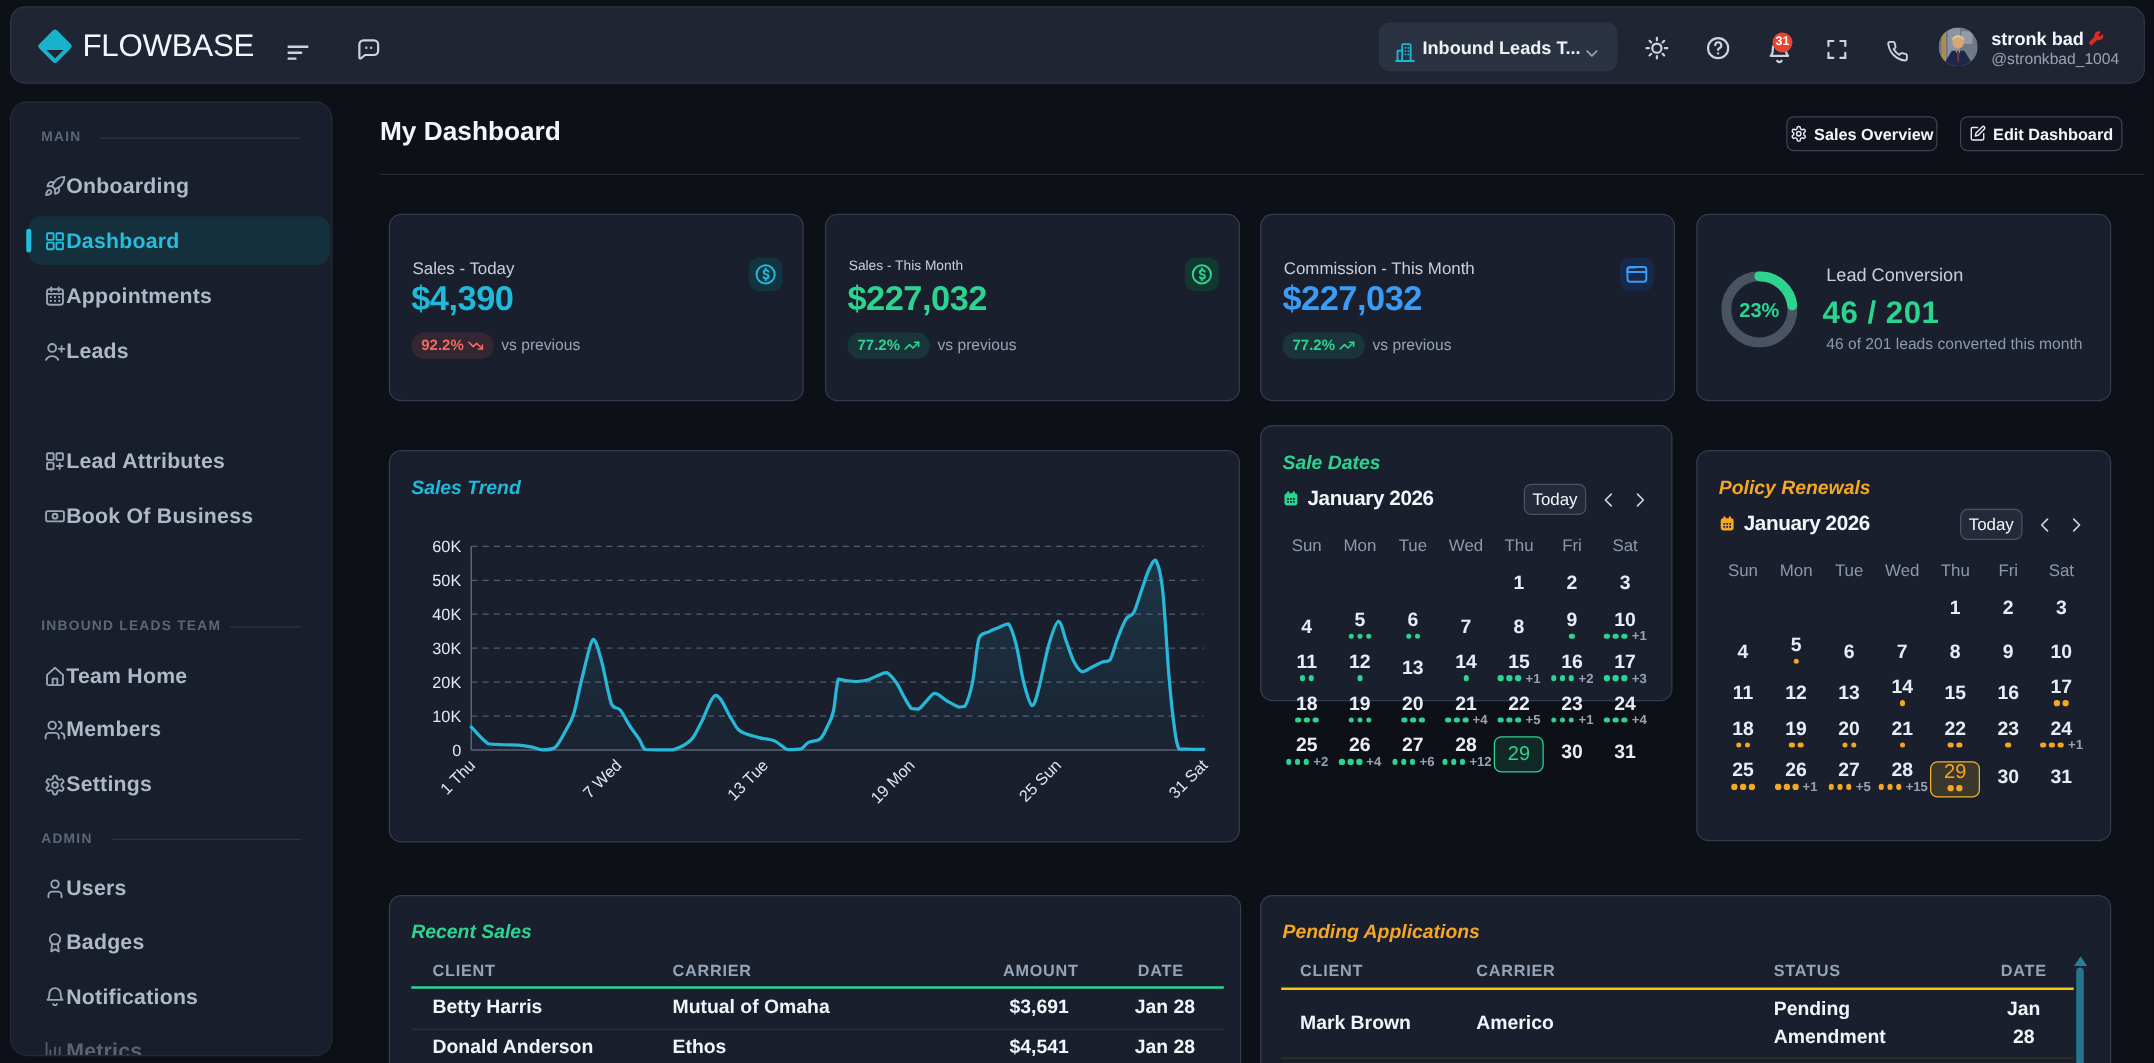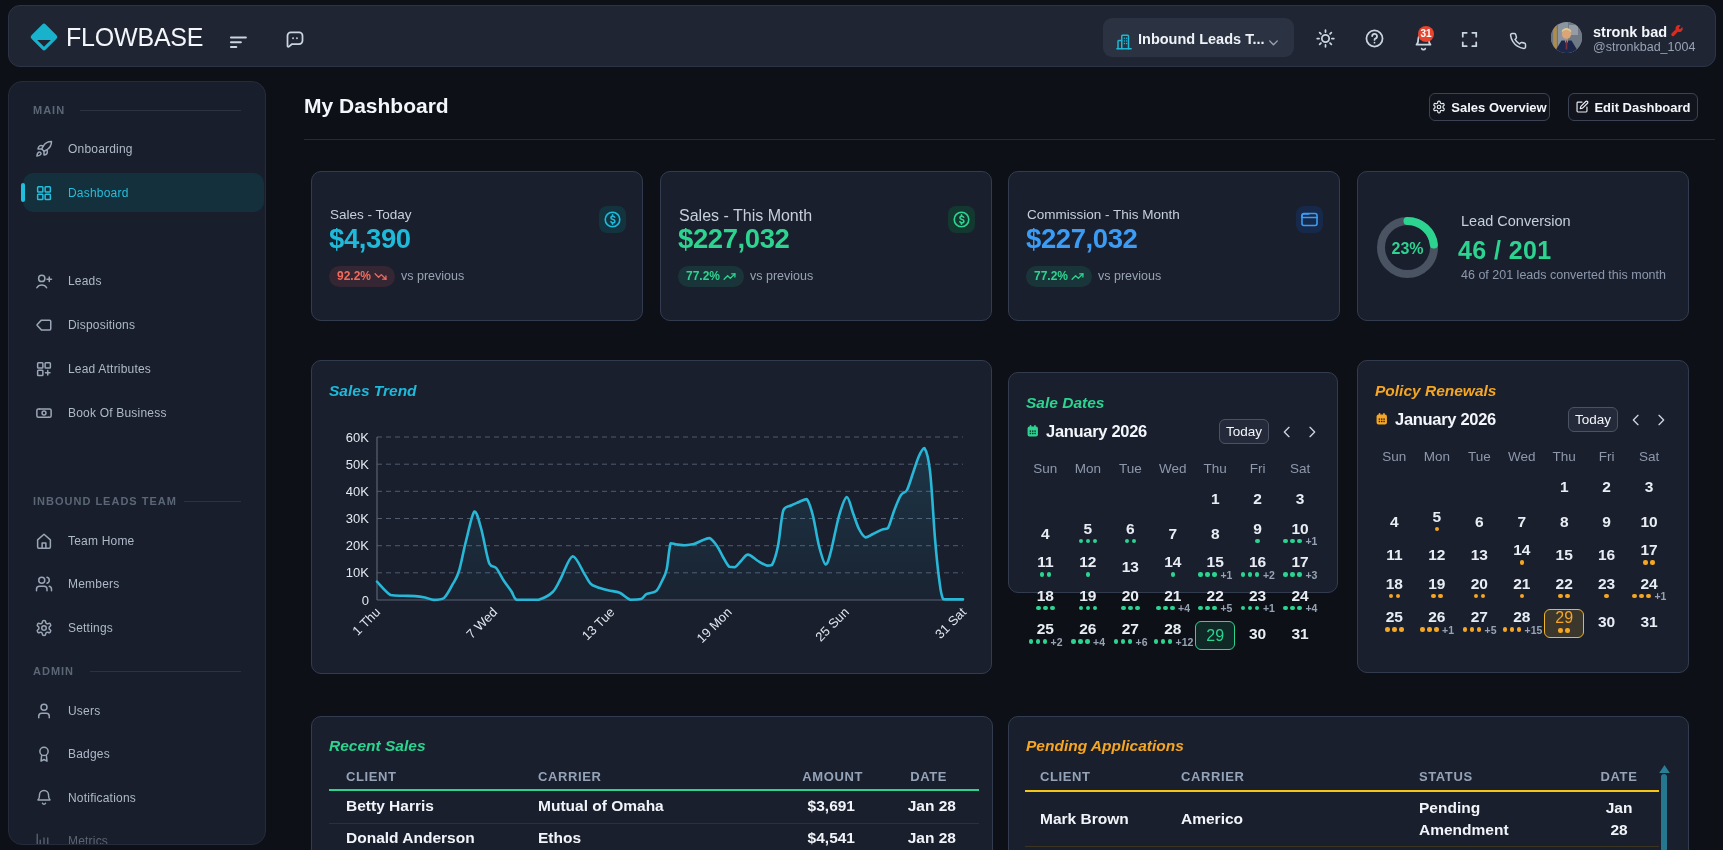--- a/index.html
+++ b/index.html
@@ -5,21 +5,21 @@
 * { margin:0; padding:0; box-sizing:border-box; }
 html,body { width:1723px; height:850px; overflow:hidden; background:#0d1017; font-family:"Liberation Sans", sans-serif; }
 .abs { position:absolute; }
 .nav { position:absolute; left:8px; top:5px; width:1708px; height:62px; background:#1f2533; border-radius:12px; border:1px solid #2d3445; box-sizing:border-box; }
 .side { position:absolute; left:8px; top:81px; width:258px; height:764px; background:#181e2b; border-radius:14px; overflow:hidden; border:1px solid #252b3a; box-sizing:border-box; }
 .card { position:absolute; background:#191f2d; border:1px solid #333c4e; border-radius:10px; }
 .sec-label { position:absolute; left:24px; font-size:11px; font-weight:bold; letter-spacing:1px; color:#5b6776; }
 .sec-line { position:absolute; height:1px; background:#2b3342; right:24px; }
 .item { position:absolute; left:14px; width:230px; height:36px; display:flex; align-items:center; color:#aeb9c8; }
 .item svg { margin-left:12px; width:18px; height:18px; flex:none; }
-.item .lbl { margin-left:15px; font-size:12px; font-weight:normal; letter-spacing:.2px; }
+.item .lbl { margin-left:0; font-size:17px; font-weight:bold; letter-spacing:.2px; }
 .btn { position:absolute; top:93px; height:28px; background:#11141c; border:1px solid #3a4254; border-radius:6px; display:flex; align-items:center; justify-content:center; gap:5px; font-size:13px; font-weight:bold; color:#f3f6fa; white-space:nowrap; }
 .btn svg { width:14px; height:14px; }
 .pill { position:absolute; left:17px; top:93.5px; height:21px; border-radius:11px; display:flex; align-items:center; gap:3px; padding:0 8px; font-size:12px; font-weight:bold; }
 .pill svg { width:13px; height:13px; }
 .icbox { position:absolute; right:16px; top:34px; width:27px; height:27px; border-radius:8px; display:flex; align-items:center; justify-content:center; }
 .icbox svg { width:19px; height:19px; }
 .ctitle { position:absolute; left:17px; top:20.5px; font-size:15.5px; font-weight:bold;font-style:italic; }
 .dw { position:absolute; font-size:13.5px; color:#8d99ab; width:42.4px; text-align:center; top:0; }
 .dnum { position:absolute; width:42.4px; text-align:center; font-size:15.5px; font-weight:bold; color:#e8edf4; line-height:16px; }
 .dots { position:absolute; height:5px; display:flex; align-items:center; gap:2.5px; justify-content:center; }
@@ -131,36 +131,38 @@
   <div class="item" style="top:92.5px;color:#25bedd;">
     <svg viewBox="0 0 24 24" fill="none" stroke="#25bedd" stroke-width="2">
         <rect x="3.5" y="3.5" width="7" height="7" rx="1"></rect>
         <rect x="13.5" y="3.5" width="7" height="7" rx="1"></rect>
         <rect x="3.5" y="13.5" width="7" height="7" rx="1"></rect>
         <rect x="13.5" y="13.5" width="7" height="7" rx="1"></rect>
       </svg>
     <span class="lbl">Dashboard</span>
   </div>
 
+  <div class="item" style="top:137px;">
+    <svg viewBox="0 0 24 24" fill="none" stroke="#9aa6b5" stroke-width="2" stroke-linecap="round">
+        <rect x="3.5" y="4.5" width="17" height="16.5" rx="2.5"></rect>
+        <path d="M8 2.5v4M16 2.5v4M3.5 9.5h17"></path>
+        <path d="M7.5 13h.01M12 13h.01M16.5 13h.01M7.5 17h.01M12 17h.01M16.5 17h.01" stroke-width="2.4"></path>
+      </svg>
+    <span class="lbl">Appointments</span>
+  </div>
 
   <div class="item" style="top:181px;">
     <svg viewBox="0 0 24 24" fill="none" stroke="#9aa6b5" stroke-width="2" stroke-linecap="round" stroke-linejoin="round">
         <path d="M2.5 21a7.5 7.5 0 0 1 13 0"></path>
         <circle cx="9" cy="8.5" r="4.2"></circle>
         <path d="M19 6.5v6M16 9.5h6"></path>
       </svg>
     <span class="lbl">Leads</span>
   </div>
 
-  <div class="item" style="top:224.5px;">
-    <svg viewBox="0 0 24 24" fill="none" stroke="#9aa6b5" stroke-width="2" stroke-linejoin="round">
-        <path d="M8.5 5.5h11a1.5 1.5 0 0 1 1.5 1.5v10a1.5 1.5 0 0 1-1.5 1.5h-11L3 12.8a1.2 1.2 0 0 1 0-1.6z"></path>
-      </svg>
-    <span class="lbl">Dispositions</span>
-  </div>
 
   <div class="item" style="top:313px;">
     <svg viewBox="0 0 24 24" fill="none" stroke="#9aa6b5" stroke-width="2">
         <rect x="2.5" y="6.5" width="19" height="11" rx="2"></rect>
         <circle cx="12" cy="12" r="2.6"></circle>
         <path d="M6.2 6.5v0M17.8 17.5v0" stroke-linecap="round"></path>
       </svg>
     <span class="lbl">Book Of Business</span>
   </div>
 
@@ -270,21 +272,21 @@
     <div class="icbox" style="background:#13333f;">
       <svg viewBox="0 0 24 24" fill="none" stroke="#1fb9da" stroke-width="2" stroke-linecap="round">
           <circle cx="12" cy="12" r="9.2"></circle>
           <path d="M14.8 9.2a2.4 2.4 0 0 0-2.3-1.4c-1.4 0-2.5.8-2.5 2.1s1.2 1.8 2.5 2.1c1.5.3 2.5.9 2.5 2.1s-1.1 2.1-2.5 2.1a2.5 2.5 0 0 1-2.5-1.5"></path>
           <path d="M12 6v1.8M12 16.2V18"></path>
         </svg>
     </div>
   </div>
 
   <div class="card" style="left:660px;top:171px;width:332px;height:150px;">
-    <div class="abs" style="left:18px;top:34.5px;font-size:16px;color:#c7cfdb;">Sales - This Month</div>
+    <div class="abs" style="left:18px;top:34.5px;font-size:11px;color:#c7cfdb;">Sales - This Month</div>
     <div class="abs" style="left:17px;top:51px;font-size:27.5px;font-weight:bold;letter-spacing:-0.4px;color:#2dd490;">$227,032</div>
     <div class="pill" style="background:rgba(45,212,144,.12);color:#2dd490;">77.2%
       <svg viewBox="0 0 24 24" fill="none" stroke="#2dd490" stroke-width="2.4" stroke-linecap="round" stroke-linejoin="round">
           <path d="M22 7 13.5 15.5 8.5 10.5 2 17"></path>
           <path d="M16 7h6v6"></path>
         </svg>
     </div>
     <div class="abs" style="left:89px;top:96.5px;font-size:12.5px;color:#98a3b3;">vs previous</div>
     <div class="icbox" style="background:#133830;">
       <svg viewBox="0 0 24 24" fill="none" stroke="#2dd490" stroke-width="2" stroke-linecap="round">
@@ -353,21 +355,21 @@
 <path d="M65,220.6C67.3,222.8 74.3,231.6 78.6,234C82.9,234.8 86.9,234.6 91,234.8C95.1,235.0 99.3,234.8 103,235.1C106.7,235.4 109.8,235.9 113,236.5C116.2,237.1 118.7,238.8 121.9,238.9C125.1,238.9 128.9,238.9 132,237C135.1,234.4 138.2,227.7 140.7,223.2C143.2,218.7 144.8,217.2 147,210C149.2,202.8 151.4,189.9 154,180C156.6,170.1 159.9,152.7 162.4,150.5C164.9,150.5 166.5,158.4 169,167C171.5,175.6 174.7,195.6 177.2,202.3C179.7,207.0 181.7,204.1 184.2,207C186.7,209.9 189.4,216.1 192,220C194.6,223.9 197.5,227.4 199.5,230.5C201.5,233.6 201.6,237.2 204.2,238.6C206.8,238.8 211.3,238.8 215,238.8C218.7,238.8 222.3,238.8 226.6,238.8C230.9,237.5 237.0,234.6 240.7,231C244.4,227.4 245.7,223.0 249,217C252.3,211.0 256.8,195.9 260.7,195.2C264.6,195.2 269.5,208.4 272.4,212.9C275.3,217.4 276.3,220.2 278.3,222.3C280.3,224.5 281.2,224.6 284.2,225.8C287.1,227.0 292.1,228.3 296,229.3C299.9,230.3 304.0,230.1 307.7,231.7C311.4,233.3 314.8,237.6 318.3,238.7C321.8,238.7 326.1,238.7 328.9,238.1C331.6,237.1 332.2,234.2 334.8,232.9C337.4,231.6 341.7,232.2 344.2,230C346.7,227.8 348.2,223.6 350,220C351.8,216.4 353.2,214.5 354.7,208.2C356.1,201.9 357.0,186.4 358.7,182.3C360.4,182.3 362.6,183.2 365,183.5C367.4,183.8 370.2,184.2 373,184.2C375.8,184.1 379.2,183.7 381.9,183C384.6,182.3 386.4,181.0 389,180C391.6,179.0 394.5,177.1 397.2,177.1C399.9,177.9 402.7,181.8 405,185C407.3,188.2 409.0,192.5 411,196C413.0,199.5 415.2,204.1 417.2,205.8C419.2,206.2 421.0,206.2 423,206.2C425.0,205.2 426.8,202.1 429,200C431.2,197.9 433.2,193.6 436,193.6C438.8,193.6 442.9,198.2 446,200C449.1,201.8 452.5,203.9 454.8,204.6C457.1,204.6 458.1,204.6 460,204C461.9,200.7 464.1,194.1 466,185C467.9,175.9 469.1,156.2 471.3,149.4C473.5,144.5 476.4,145.9 479,144.5C481.6,143.1 484.4,142.1 487,141C489.6,139.9 492.5,138.1 494.8,138.1C497.1,140.4 499.0,147.2 501,155C503.0,162.8 504.9,176.9 507,185C509.1,193.1 511.6,202.7 513.6,203.5C515.6,203.5 516.8,198.1 519,190C521.2,181.9 524.4,164.0 527,155C529.6,146.0 532.5,136.5 534.8,136C537.1,136.0 539.0,146.7 541,152C543.0,157.3 544.9,163.9 547,168C549.1,172.1 551.3,175.6 553.6,176.4C555.9,176.4 558.3,174.3 561,173C563.7,171.7 567.5,169.6 570,168.6C572.5,167.6 574.0,168.6 576,167C578.0,163.9 579.9,155.5 582,150C584.1,144.5 586.7,137.6 588.9,134.1C591.1,130.6 593.0,132.7 595,129C597.0,125.3 599.0,117.7 601,112C603.0,106.3 605.1,99.2 607,95C608.9,90.8 610.6,87.0 612.4,87C614.2,89.5 616.2,94.9 618,110C619.8,125.1 621.5,159.8 623,177.6C624.5,195.4 625.6,206.9 627,217C628.4,227.1 628.9,234.5 631.2,238.1C633.5,238.4 637.7,238.3 641,238.4C644.3,238.4 649.3,238.4 651,238.4" fill="none" stroke="#29b7d8" stroke-width="2.6" stroke-linejoin="round" stroke-linecap="round"></path>
 <text transform="translate(69,252) rotate(-45)" text-anchor="end" font-size="13" fill="#dfe5ee" font-family="Liberation Sans, sans-serif">1 Thu</text>
 <text transform="translate(186.2,252) rotate(-45)" text-anchor="end" font-size="13" fill="#dfe5ee" font-family="Liberation Sans, sans-serif">7 Wed</text>
 <text transform="translate(303.4,252) rotate(-45)" text-anchor="end" font-size="13" fill="#dfe5ee" font-family="Liberation Sans, sans-serif">13 Tue</text>
 <text transform="translate(420.6,252) rotate(-45)" text-anchor="end" font-size="13" fill="#dfe5ee" font-family="Liberation Sans, sans-serif">19 Mon</text>
 <text transform="translate(537.8,252) rotate(-45)" text-anchor="end" font-size="13" fill="#dfe5ee" font-family="Liberation Sans, sans-serif">25 Sun</text>
 <text transform="translate(655,252) rotate(-45)" text-anchor="end" font-size="13" fill="#dfe5ee" font-family="Liberation Sans, sans-serif">31 Sat</text>
 </svg>
   </div>
 
-  <div class="card" style="left:1008px;top:372px;width:330px;height:221px;">
+  <div class="card" style="left:1008px;top:340px;width:330px;height:221px;">
     <div class="ctitle" style="color:#2dd490;">Sale Dates</div>
 <svg class="abs" style="left:17px;top:50.5px" width="13.5" height="13.5" viewBox="0 0 24 24">
         <rect x="2.8" y="4.6" width="18.4" height="17.4" rx="3.4" fill="#2dd490"></rect>
         <rect x="6.6" y="1.8" width="3" height="5" rx="1.5" fill="#2dd490"></rect>
         <rect x="14.4" y="1.8" width="3" height="5" rx="1.5" fill="#2dd490"></rect>
         <g fill="#191f2d">
           <rect x="6.6" y="11.4" width="2.5" height="2.5"></rect>
           <rect x="10.75" y="11.4" width="2.5" height="2.5"></rect>
           <rect x="14.9" y="11.4" width="2.5" height="2.5"></rect>
           <rect x="6.6" y="15.6" width="2.5" height="2.5"></rect>

